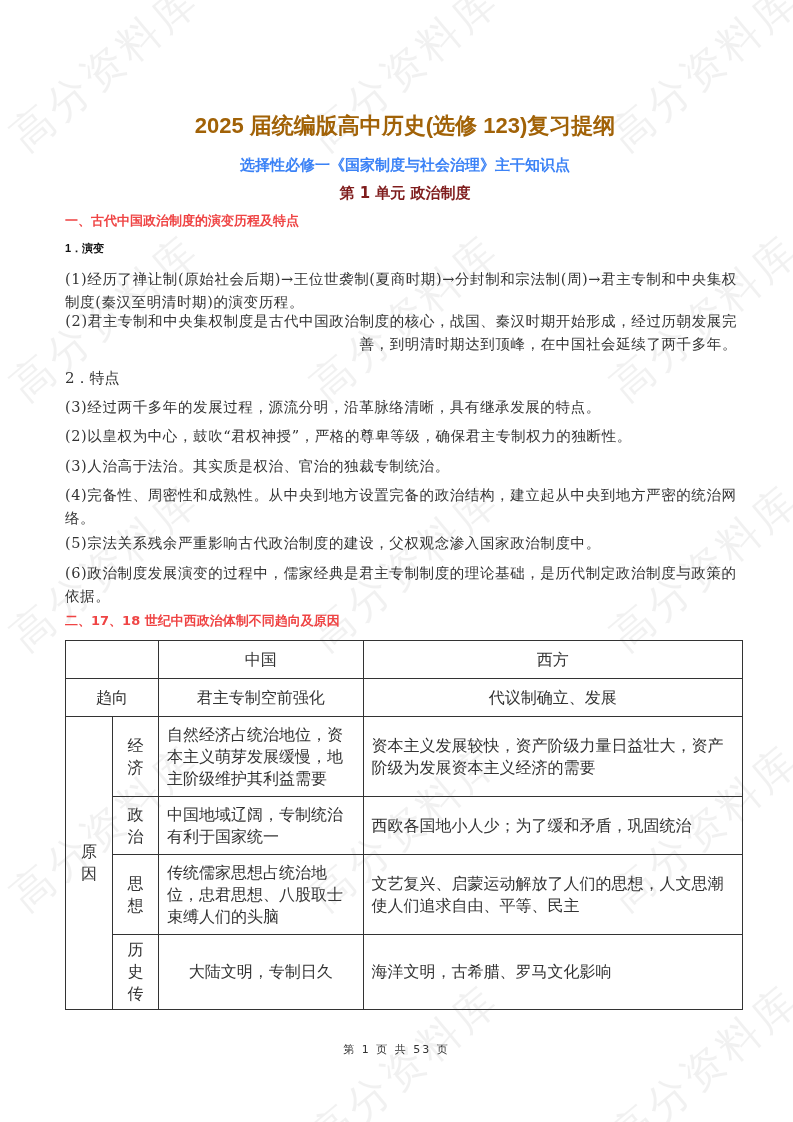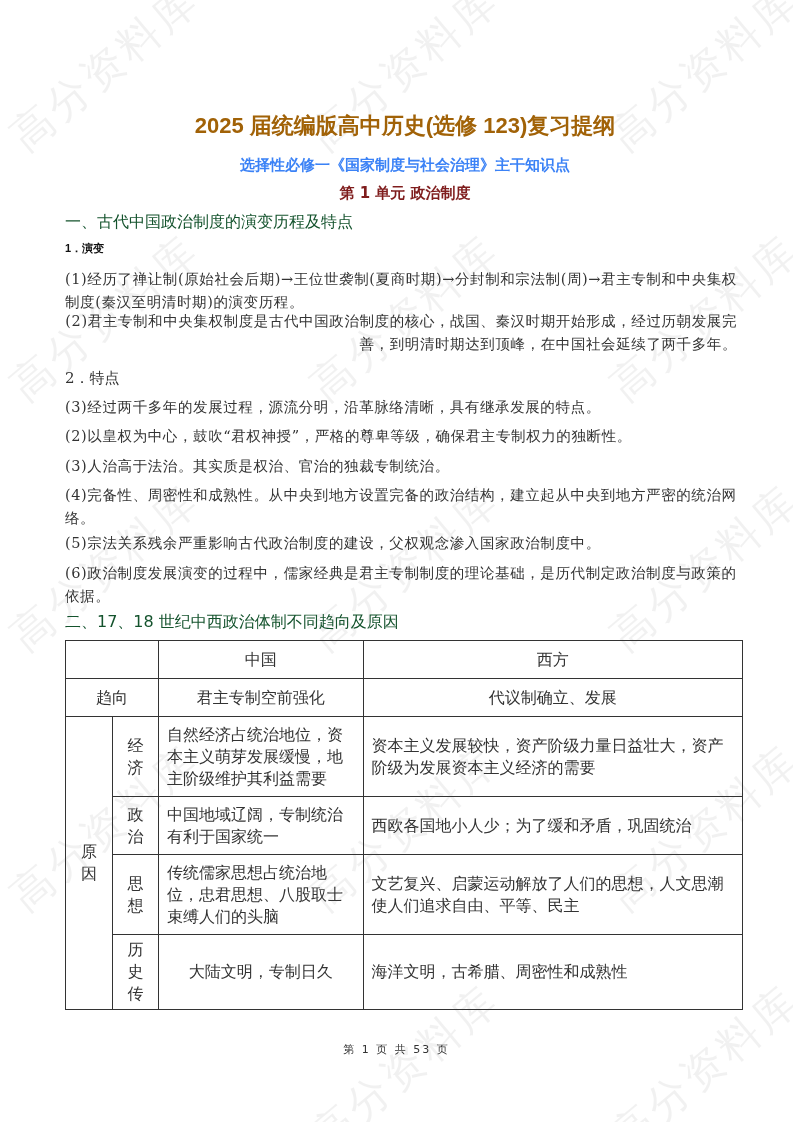--- a/index.html
+++ b/index.html
@@ -18,21 +18,21 @@
   }
   .subtitle-red {
     position: absolute; top: 156px; left: 0; width: 680px; text-align: center;
     font-family: "DejaVu Sans", sans-serif; font-weight: bold; font-size: 15px; color: #3b82f6;
   }
   .subtitle-blue {
     position: absolute; top: 184px; left: 0; width: 680px; text-align: center;
     font-family: "DejaVu Sans", sans-serif; font-weight: bold; font-size: 15px; color: #7f1d1d;
   }
   .h1 {
-    position: absolute; left: 0; font-family: "DejaVu Sans", sans-serif; font-weight: normal; font-size: 16px; color: #14532d;
+    position: absolute; left: 0; font-family: "DejaVu Sans", sans-serif; font-weight: bold; font-size: 13px; color: #ef4444;
   }
   .h2 {
     position: absolute; left: 0; font-family: Liberation Sans, sans-serif; font-weight: bold; font-size: 11px; color: #111;
   }
   .h2-plain {
     position: absolute; left: 0; font-family: "DejaVu Serif", serif; font-size: 15px; color: #333;
   }
   .para {
     position: absolute; left: 0; width: 672px; font-size: 14.5px; line-height: 23px; color: #333;
     letter-spacing: 0.6px;
@@ -131,19 +131,19 @@
             <div style="width:1em; margin:0 auto; word-break:break-all;">思想</div>
           </td>
       <td>传统儒家思想占统治地位，忠君思想、八股取士束缚人们的头脑</td>
       <td>文艺复兴、启蒙运动解放了人们的思想，人文思潮使人们追求自由、平等、民主</td>
     </tr>
     <tr style="height:72px;">
       <td class="vert">
             <div style="width:1em; margin:0 auto; word-break:break-all;">历史传</div>
           </td>
       <td class="c">大陆文明，专制日久</td>
-      <td>海洋文明，古希腊、周密性和成熟性</td>
+      <td>海洋文明，古希腊、罗马文化影响</td>
     </tr>
   </tbody>
     </table>
 </div>
 
 <div class="footer">第 1 页 共 53 页</div>
 
 </body></html>

